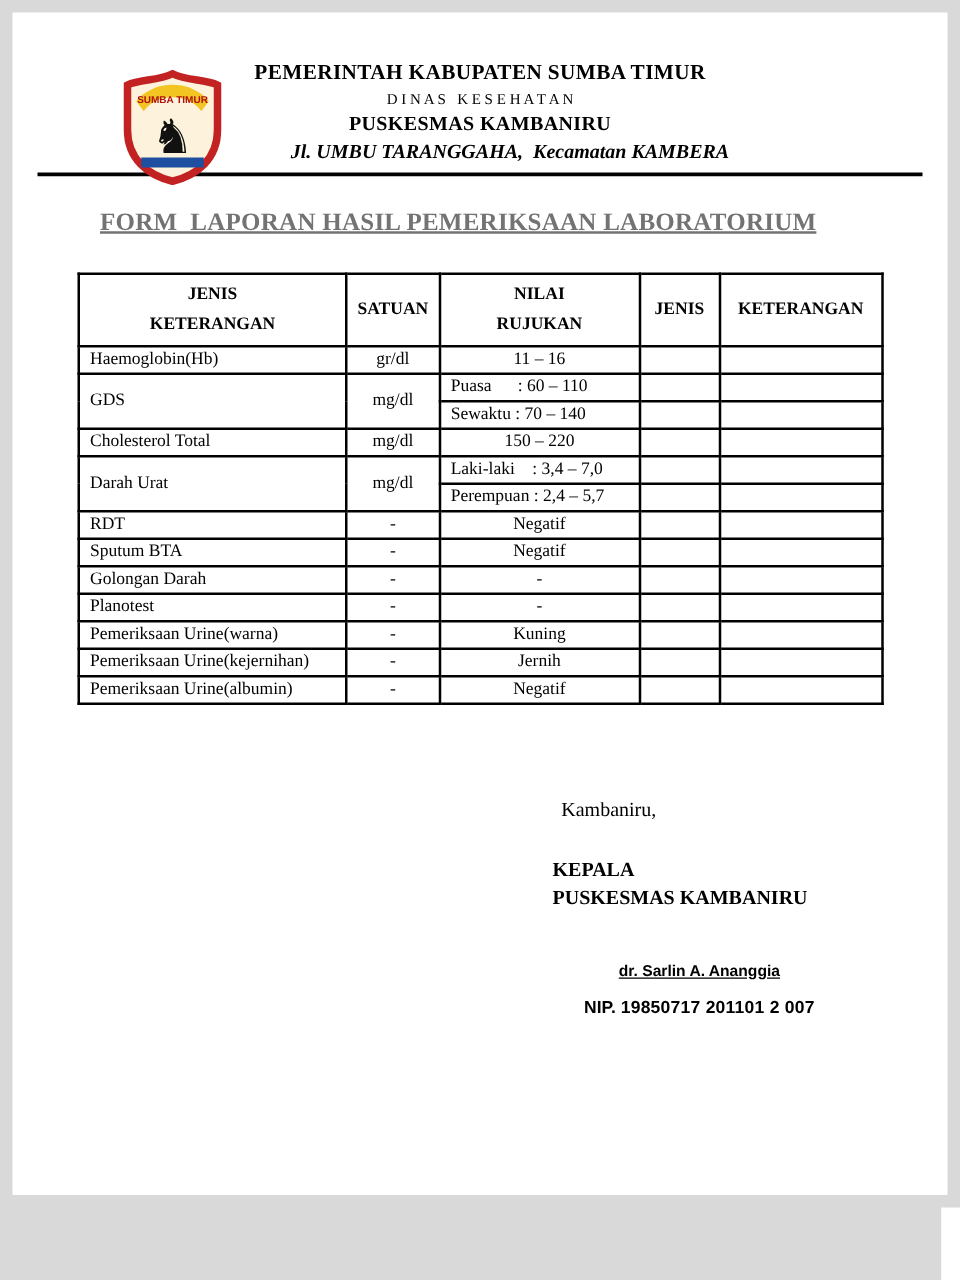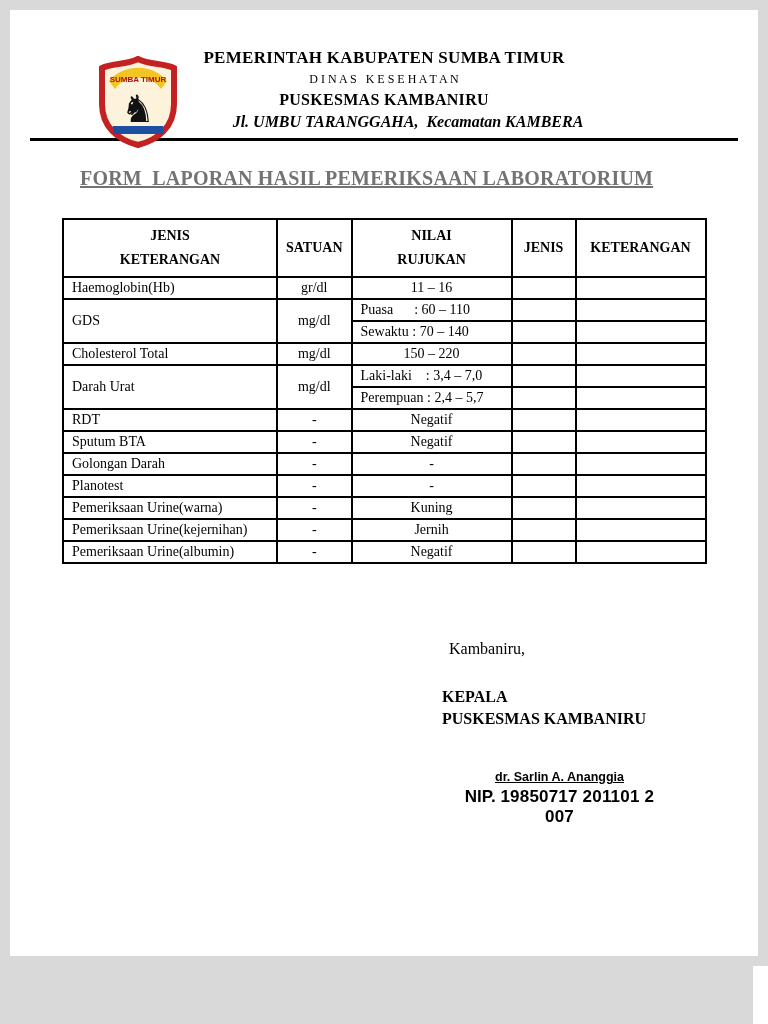--- a/index.html
+++ b/index.html
@@ -38,21 +38,21 @@
   td.jenis{text-align:left;}
   td.c{text-align:center;}
   td.sub{white-space:pre;padding-left:12px;text-align:left;}
   td.empty{min-width:10px;}
   
   .kambaniru{position:absolute;left:439px;top:630px;font-size:16px;}
   .kepala{position:absolute;left:432px;top:676px;font-size:16px;font-weight:bold;line-height:1.35;}
   .sig{position:absolute;left:452px;top:760px;width:195px;text-align:center;
        font-family:"Liberation Sans",sans-serif;}
   .sig-name{font-size:12.5px;font-weight:bold;text-decoration:underline;}
-  .sig-nip{font-size:17px;margin-top:3px;font-weight:bold;}
+  .sig-nip{font-size:14px;margin-top:13px;font-weight:bold;}
   .sig-nip .nip-number{font-weight:600;letter-spacing:.2px;}
   .scroll-corner{position:absolute;right:0;bottom:0;width:15px;height:58px;background:#ffffff;}
 </style>
 </head>
 <body>
 
 <div class="page">
 
   <svg class="logo" viewBox="0 0 84 92">
     <path d="M42 3 C54 9 68 7 78 12 L78 48 C78 71 62 84 42 89 C22 84 6 71 6 48 L6 12 C16 7 30 9 42 3 Z" fill="#fdf3dc" stroke="#c32222" stroke-width="6"></path>

